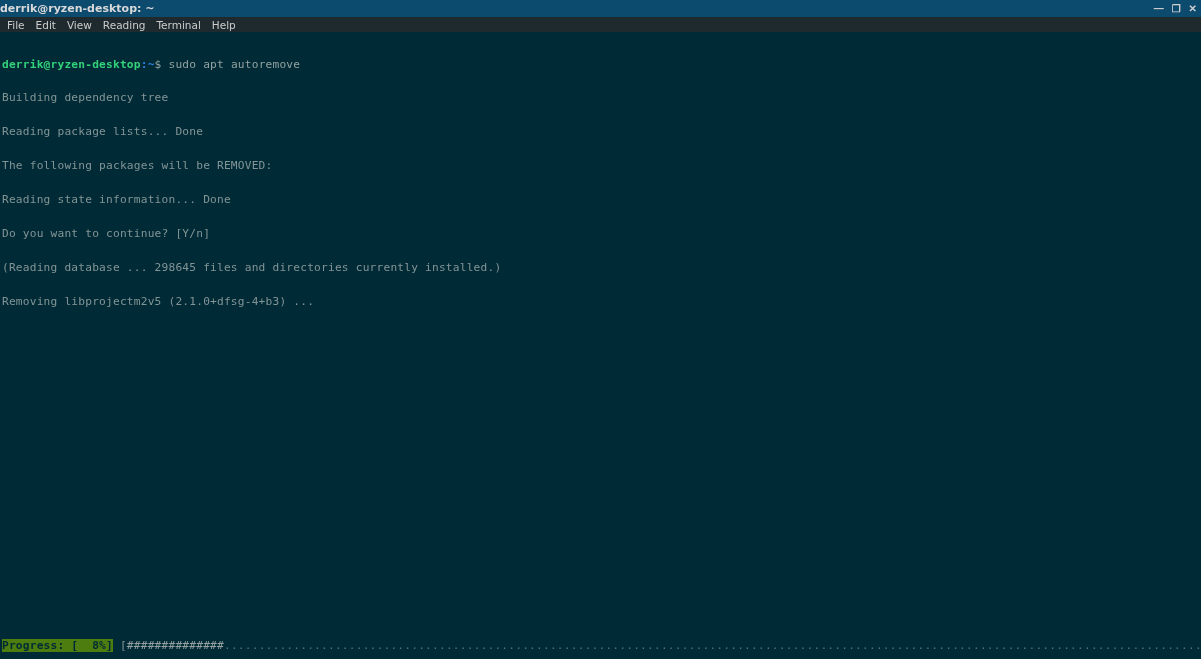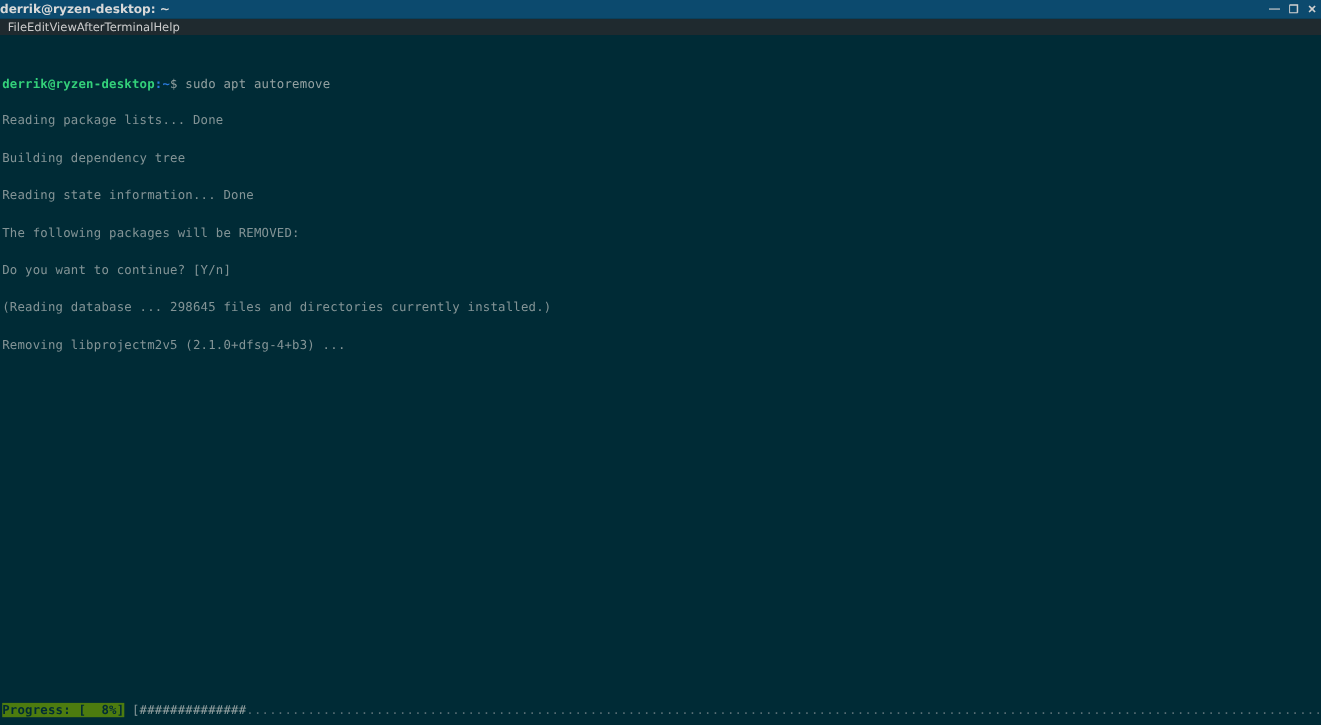--- a/index.html
+++ b/index.html
@@ -37,35 +37,36 @@
   .win-controls span {
     font-family: sans-serif;
     font-size: 10px;
     cursor: pointer;
   }
   .menubar {
     height: 15px;
     background: #1f2a2f;
     display: flex;
     align-items: center;
+    gap: 11px;
     padding-left: 7px;
     font-family: "DejaVu Sans", sans-serif;
     font-size: 10.5px;
     color: #cccccc;
   }
   .menubar span { cursor: pointer; }
   .terminal {
     width: 1201px;
     height: calc(659px - 17px - 15px);
     background: #002b36;
     position: relative;
     padding: 0;
   }
   .output {
-    padding-top: 16px;
+    padding-top: 4px;
     padding-left: 2px;
     line-height: 11.3px;
     white-space: pre;
     letter-spacing: 0.2px;
   }
   .line { display: block; }
   .prompt-user { color: #33d17a; font-weight: bold; }
   .prompt-path { color: #2a7bde; font-weight: bold; }
   .prompt-dollar { color: #93a1a1; }
   .cmd { color: #93a1a1; }
@@ -96,31 +97,31 @@
     <span>—</span>
     <span>❐</span>
     <span>✕</span>
   </div>
 </div>
 
 <div class="menubar">
   <span>File</span>
   <span>Edit</span>
   <span>View</span>
-  <span>After</span>
+  <span>Reading</span>
   <span>Terminal</span>
   <span>Help</span>
 </div>
 
 <div class="terminal">
   <div class="output">
     <span class="line"><span class="prompt-user">derrik@ryzen-desktop</span><span class="prompt-path">:</span><span class="prompt-path">~</span><span class="prompt-dollar">$ </span><span class="cmd">sudo apt autoremove</span></span>
+    <span class="line txt">Building dependency tree</span>
     <span class="line txt">Reading package lists... Done</span>
-    <span class="line txt">Building dependency tree</span>
+    <span class="line txt">The following packages will be REMOVED:</span>
     <span class="line txt">Reading state information... Done</span>
-    <span class="line txt">The following packages will be REMOVED:</span>
     <span class="line txt">Do you want to continue? [Y/n]</span>
     <span class="line txt">(Reading database ... 298645 files and directories currently installed.)</span>
     <span class="line txt">Removing libprojectm2v5 (2.1.0+dfsg-4+b3) ...</span>
   </div>
 
   <div class="progress-bar"><span class="progress-label">Progress: [  8%]</span><span class="txt"> [</span><span class="filled">##############</span><span class="dots">..................................................................................................................................................................................</span></div>
 </div>
 
 </body></html>

